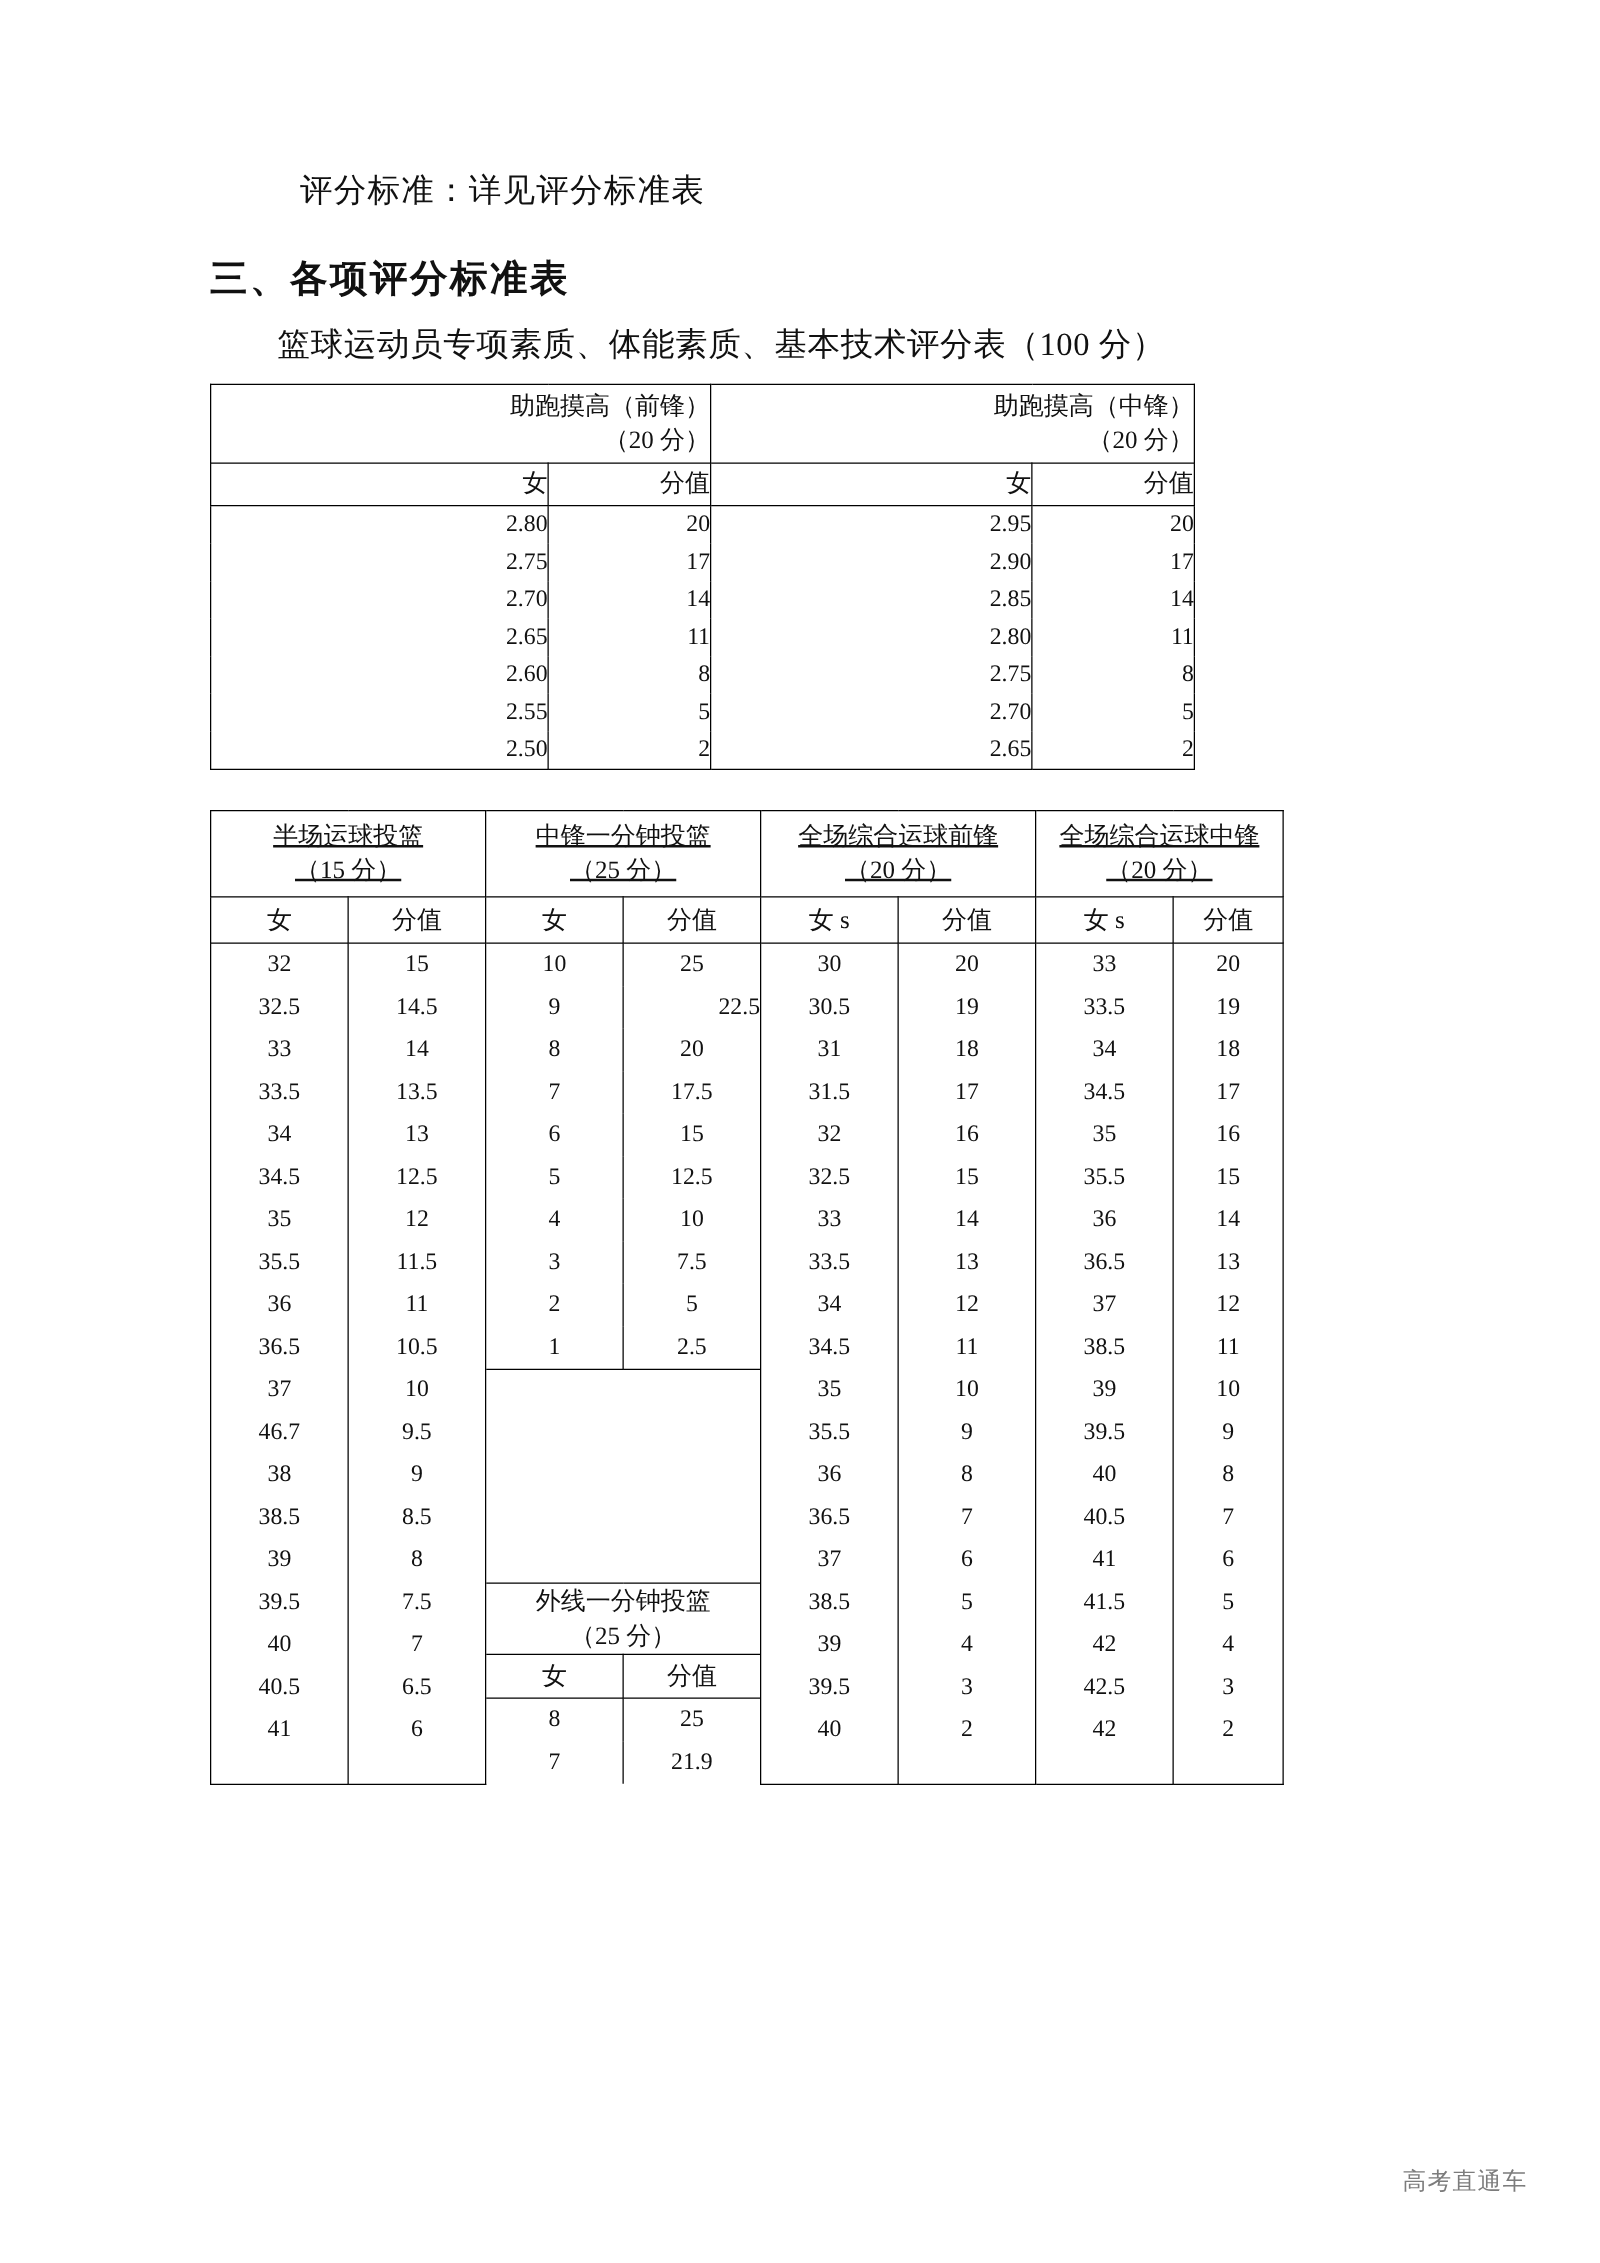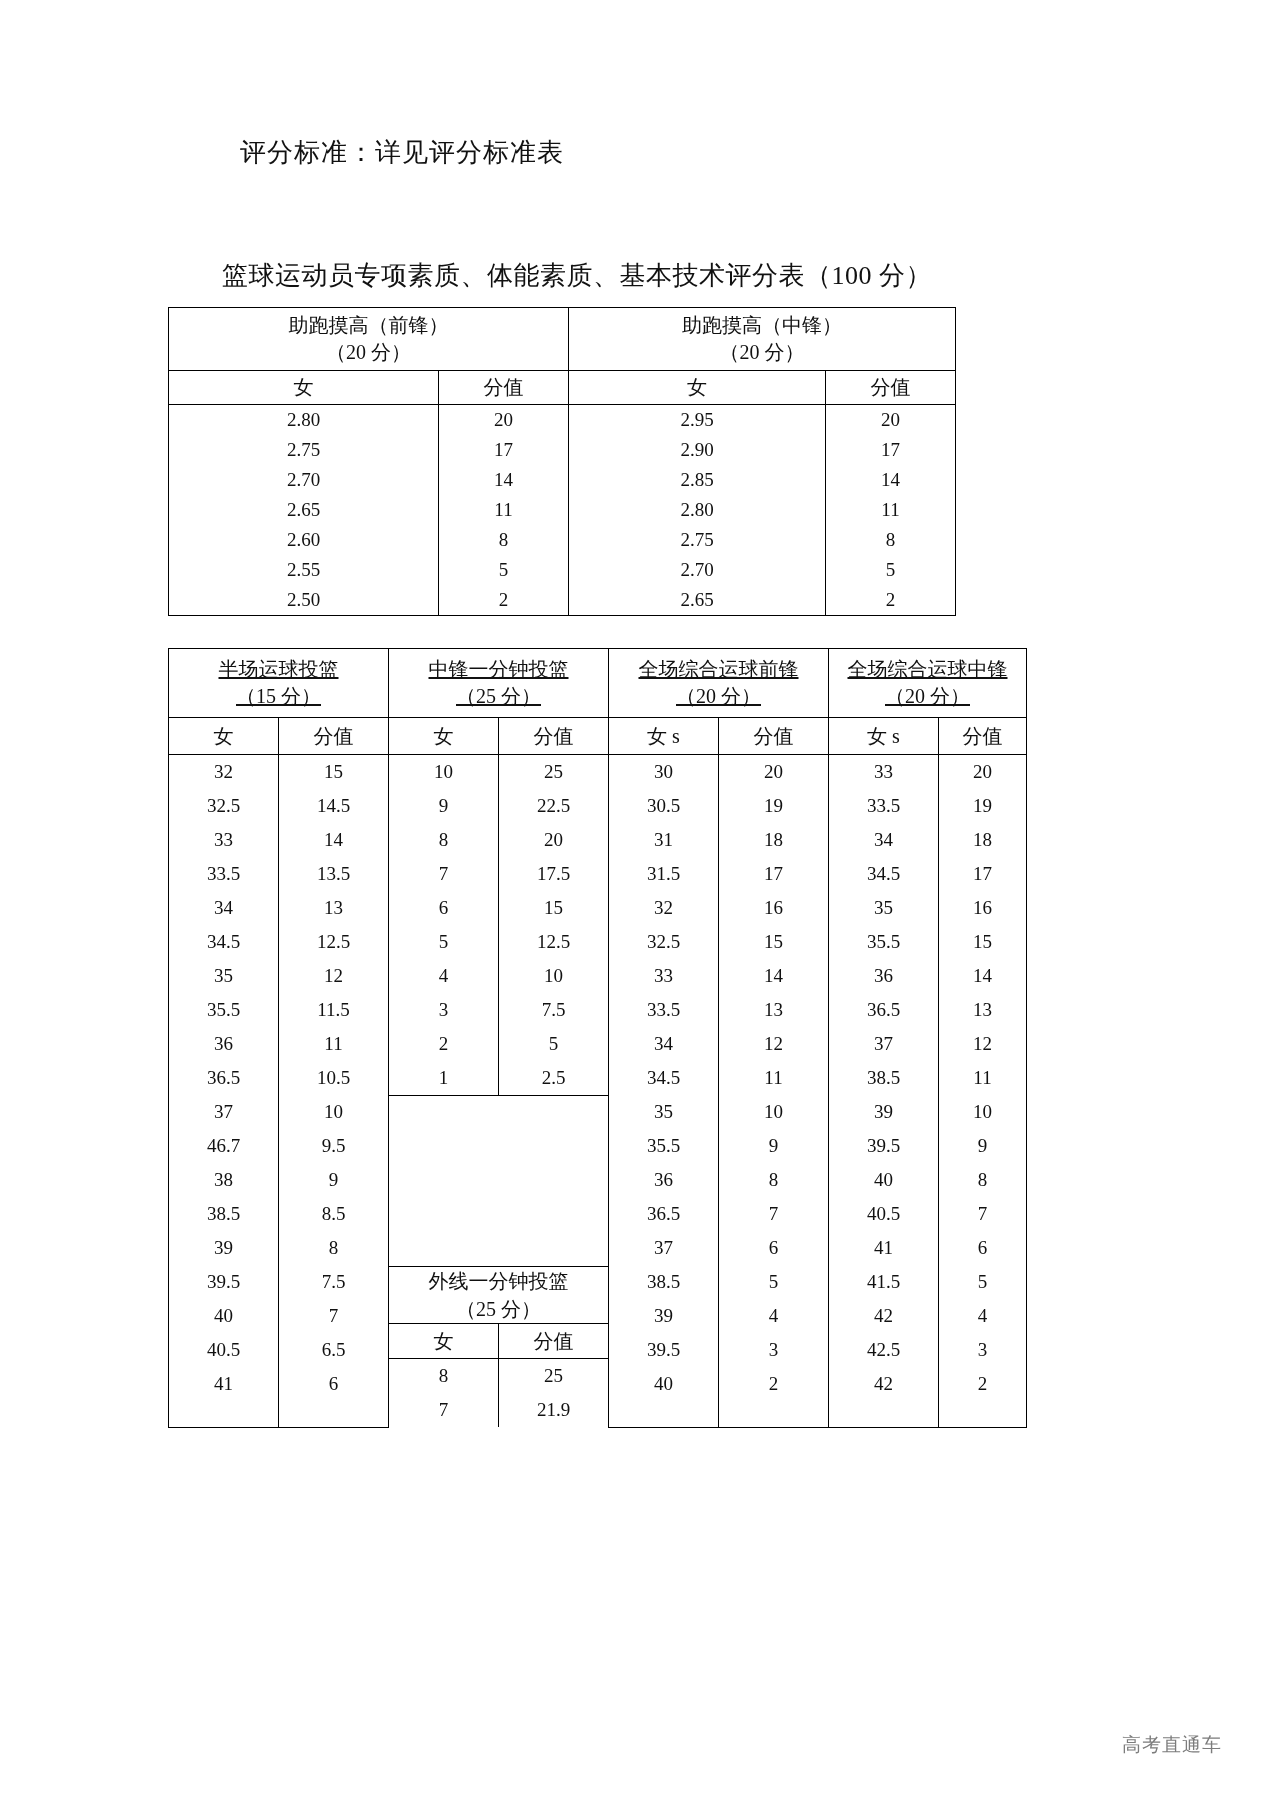--- a/index.html
+++ b/index.html
@@ -77,21 +77,21 @@
     font-size: 20px;
   }
 
   
   #table1 {
     position: absolute;
     left: 168px;
     top: 307px;
     width: 787px;
   }
-  #table1 td { height: 30px; }
+  #table1 td { height: 30px; text-align: right; }
   #table1 tr.titlerow td { height: 62px; }
   #table1 tr.colrow td { height: 33px; }
 
   
   #table2 {
     position: absolute;
     left: 168px;
     top: 648px;
     width: 840px;
   }
@@ -127,20 +127,21 @@
     font-family: "Liberation Sans", "DejaVu Sans", sans-serif;
     letter-spacing: 1px;
   }
 </style>
 </head>
 <body>
 
 <div class="page">
 
   <div class="line-note">评分标准：详见评分标准表</div>
+  <div class="section-title">三、各项评分标准表</div>
   <div class="table-caption">篮球运动员专项素质、体能素质、基本技术评分表（100 分）</div>
 
   <table class="doc" id="table1">
     <colgroup>
       <col style="width:270px">
       <col style="width:130px">
       <col style="width:257px">
       <col style="width:130px">
     </colgroup>
     <tbody>
@@ -378,21 +379,21 @@
 
         <td colspan="2" style="vertical-align:top;padding:0;border:none">
           <table class="nested">
             <tbody id="t2-colB">
                 <tr>
                   <td style="border-top: none; border-right: 1.6px solid rgb(0, 0, 0); border-bottom: none; border-left: none; border-image: initial;">10</td>
                   <td style="border: none;">25</td>
                 </tr>
                 <tr>
                   <td style="border-top: none; border-right: 1.6px solid rgb(0, 0, 0); border-bottom: none; border-left: none; border-image: initial;">9</td>
-                  <td style="border: none;">22.5</td>
+                  <td style="border: none; text-align: right;">22.5</td>
                 </tr>
                 <tr>
                   <td style="border-top: none; border-right: 1.6px solid rgb(0, 0, 0); border-bottom: none; border-left: none; border-image: initial;">8</td>
                   <td style="border: none;">20</td>
                 </tr>
                 <tr>
                   <td style="border-top: none; border-right: 1.6px solid rgb(0, 0, 0); border-bottom: none; border-left: none; border-image: initial;">7</td>
                   <td style="border: none; margin-top: 32px;">17.5</td>
                 </tr>
                 <tr>

